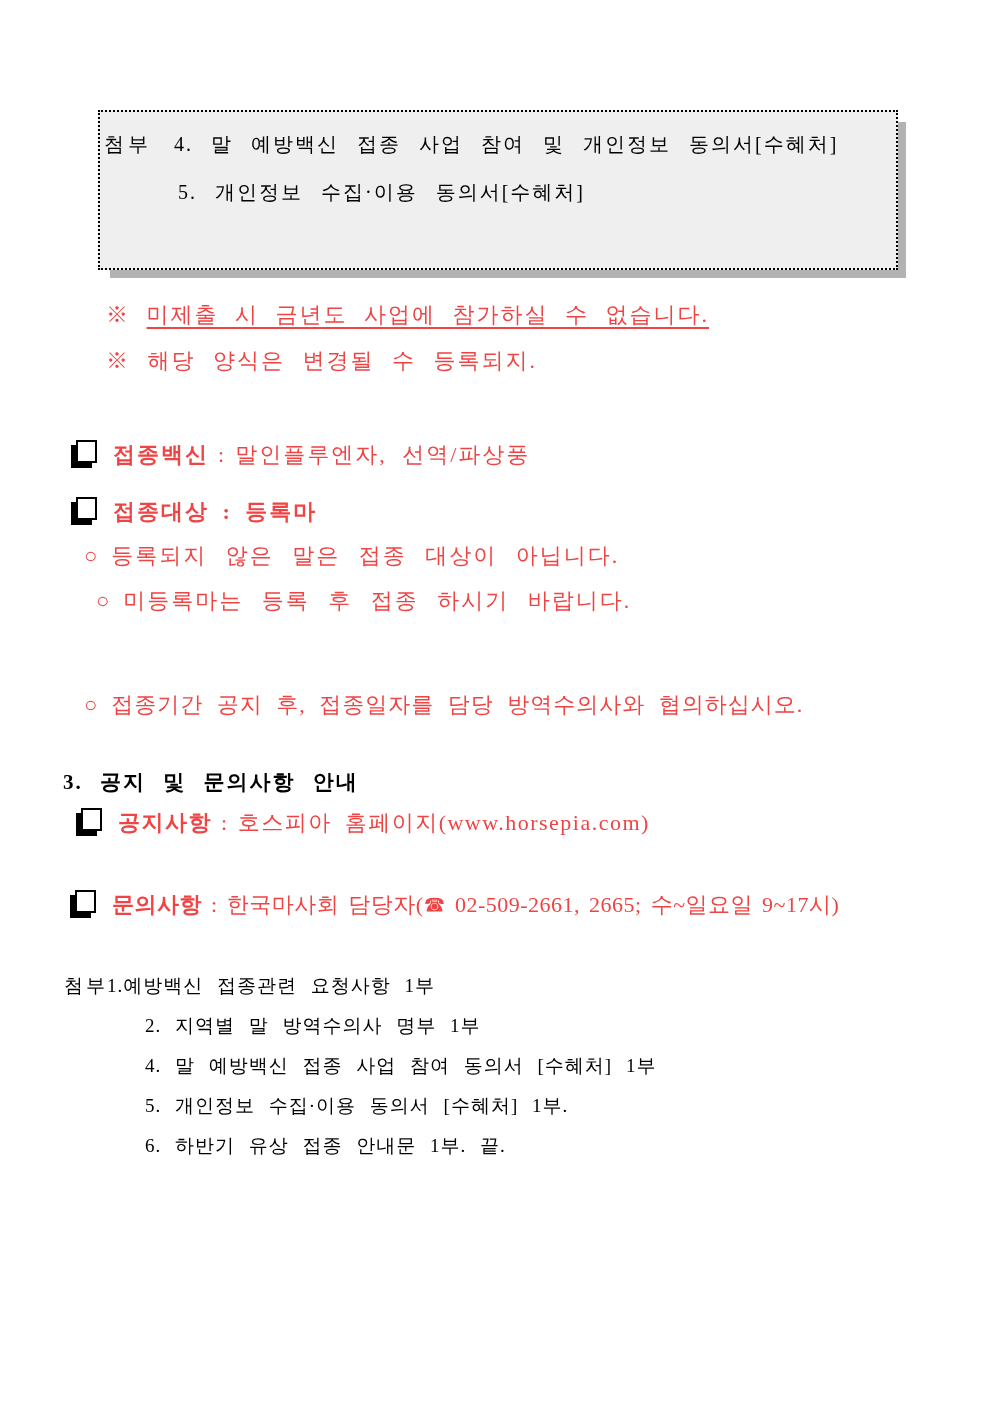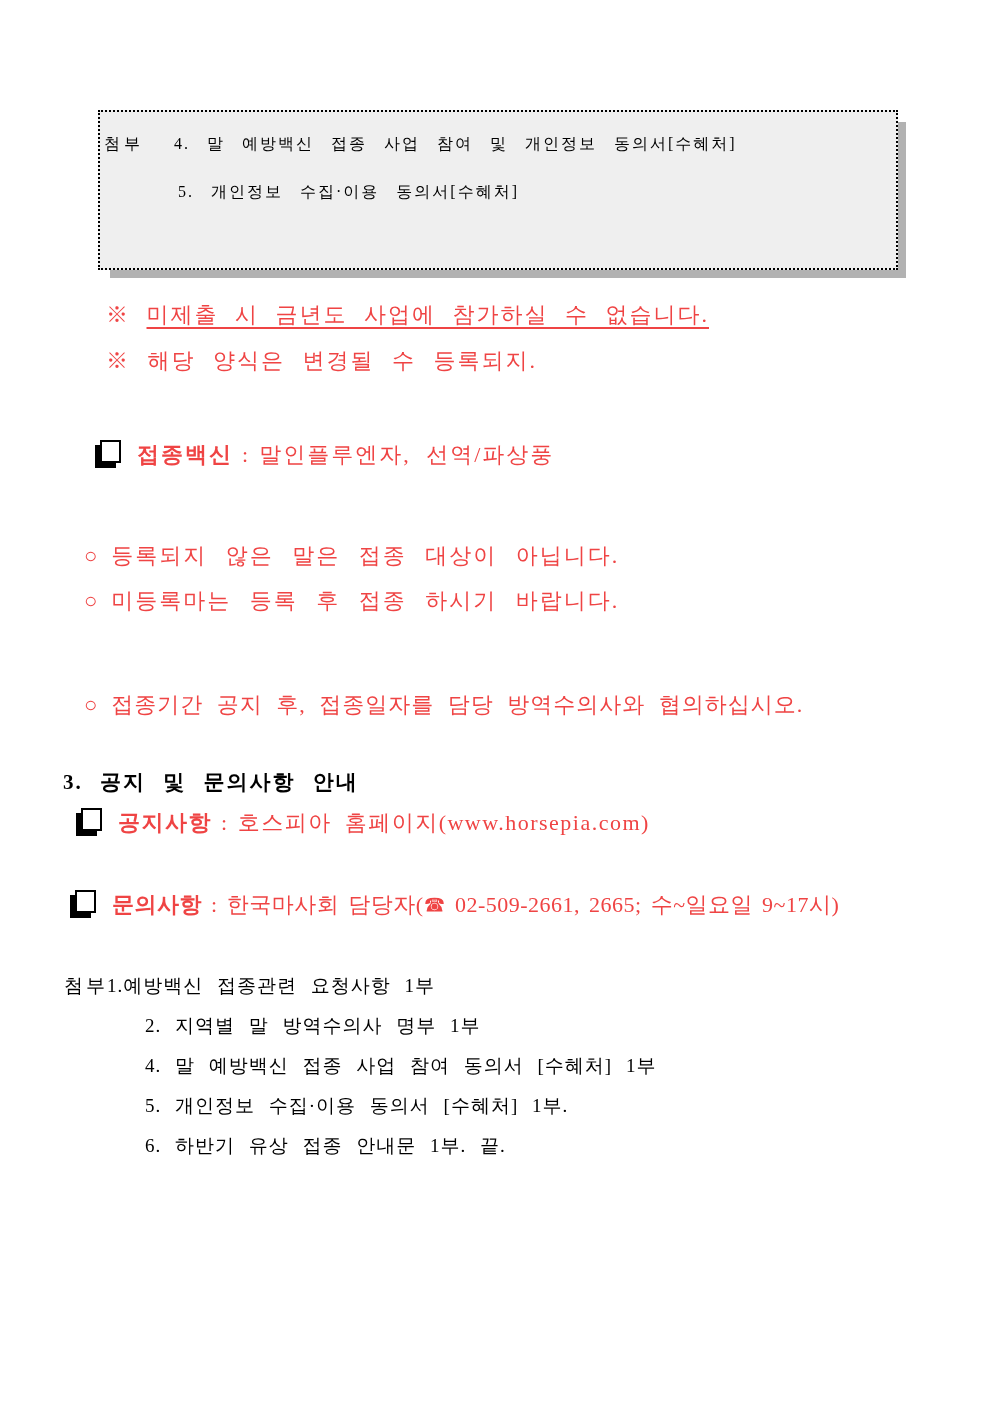--- a/index.html
+++ b/index.html
@@ -30,21 +30,21 @@
     width: 800px; height: 160px;
     box-sizing: border-box;
     background: #efefef;
     border: 2px dotted #000000;
     box-shadow: 10px 10px 0 -2px #b2b2b2;
     padding: 8px 6px 0 4px;
   }
   .abox-row {
     height: 48px;
     line-height: 48px;
-    font-size: 16px;
+    font-size: 20px;
     letter-spacing: 2px;
     word-spacing: 11px;
     white-space: nowrap;
   }
   .abox-label { display: inline-block; width: 70px; letter-spacing: 4px; }
   .abox-indent { padding-left: 74px; }
 
   
   .sq {
     display: inline-block;
@@ -101,28 +101,31 @@
 
   <div class="line" style="left:106px; top:300px; word-spacing:9px; letter-spacing:2px;">
     <span>※</span>
     <span class="ul">미제출 시 금년도 사업에 참가하실 수 없습니다.</span>
   </div>
   <div class="line" style="left:106px; top:346px; word-spacing:10px; letter-spacing:2px;">
     <span>※</span>
     <span>해당 양식은 변경될 수 등록되지.</span>
   </div>
 
-  <div class="line" style="left:71px; top:440px; word-spacing:8px; letter-spacing:2px;margin-left:24px;">
+  <div class="line" style="left:71px; top:440px; word-spacing:8px; letter-spacing:2px;">
     <span class="sq"></span><span class="bold">접종백신</span><span class="sep">:</span><span>말인플루엔자, 선역/파상풍</span>
   </div>
 
+  <div class="line" style="left:71px; top:497px; word-spacing:6px; letter-spacing:2px;">
+    <span class="sq"></span><span class="bold">접종대상 : 등록마</span>
+  </div>
   <div class="line" style="left:84px; top:541px; word-spacing:11px; letter-spacing:2px;">
     <span class="circ">○</span><span>등록되지 않은 말은 접종 대상이 아닙니다.</span>
   </div>
-  <div class="line" style="left:84px; top:586px; word-spacing:11px; letter-spacing:2px;">
+  <div class="line" style="left:96px; top:586px; word-spacing:11px; letter-spacing:2px;">
     <span class="circ">○</span><span>미등록마는 등록 후 접종 하시기 바랍니다.</span>
   </div>
 
   <div class="line" style="left:84px; top:690px; word-spacing:7px; letter-spacing:1px;">
     <span class="circ">○</span><span>접종기간 공지 후, 접종일자를 담당 방역수의사와 협의하십시오.</span>
   </div>
 
   <div class="section-title" style="left:63px; top:768px;">3. 공지 및 문의사항 안내</div>
 
   <div class="line" style="left:76px; top:808px; word-spacing:6px; letter-spacing:1.5px;">

